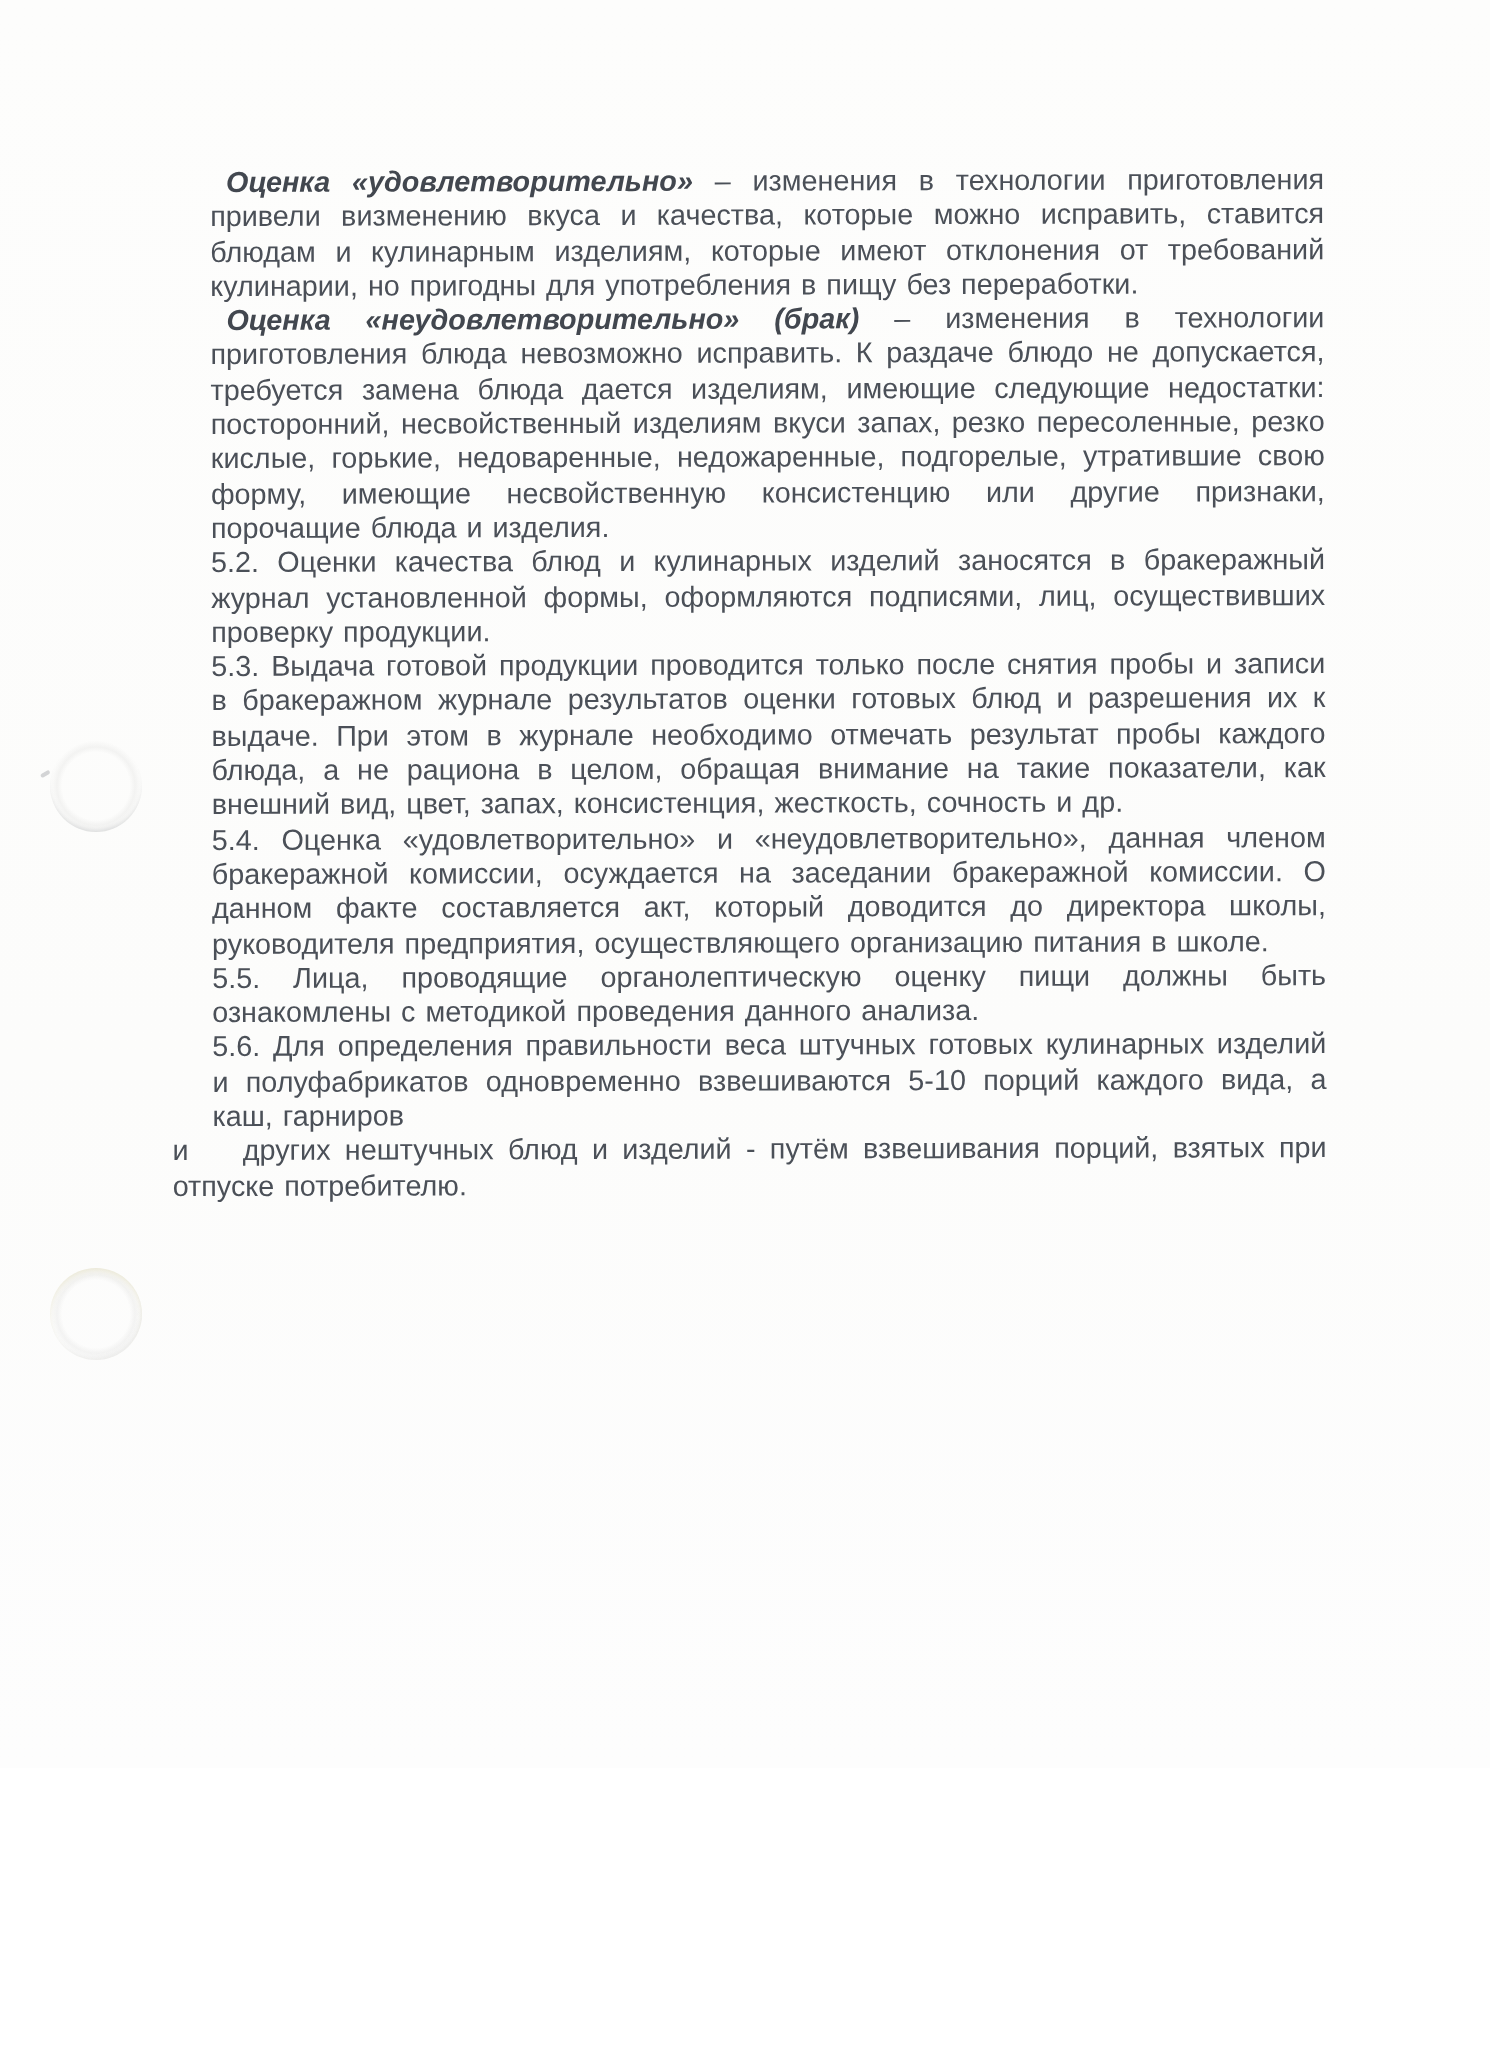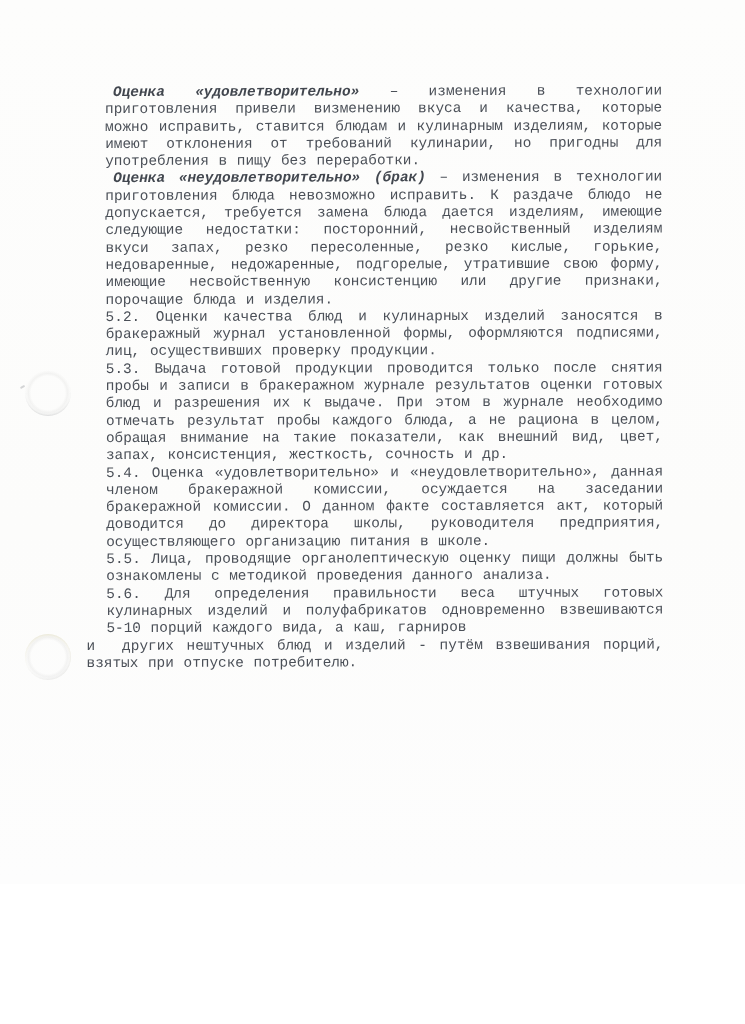--- a/index.html
+++ b/index.html
@@ -2,21 +2,21 @@
 <html lang="ru"><head>
 <meta charset="utf-8">
 <style>
   html, body { margin: 0; padding: 0; }
   .page {
     position: relative;
     width: 745px;
     height: 884px;
     background: linear-gradient(180deg, #fdfdfc 0%, #fcfcfb 60%, #fdfdfd 100%);
     overflow: hidden;
-    font-family: Liberation Mono, monospace;
+    font-family: Liberation Sans, sans-serif;
   }
   .doc {
     position: absolute;
     left: 105px;
     top: 84px;
     width: 557px;
     color: #4b5058;
     font-size: 14.4px;
     line-height: 17.3px;
     transform: rotate(-0.15deg);

